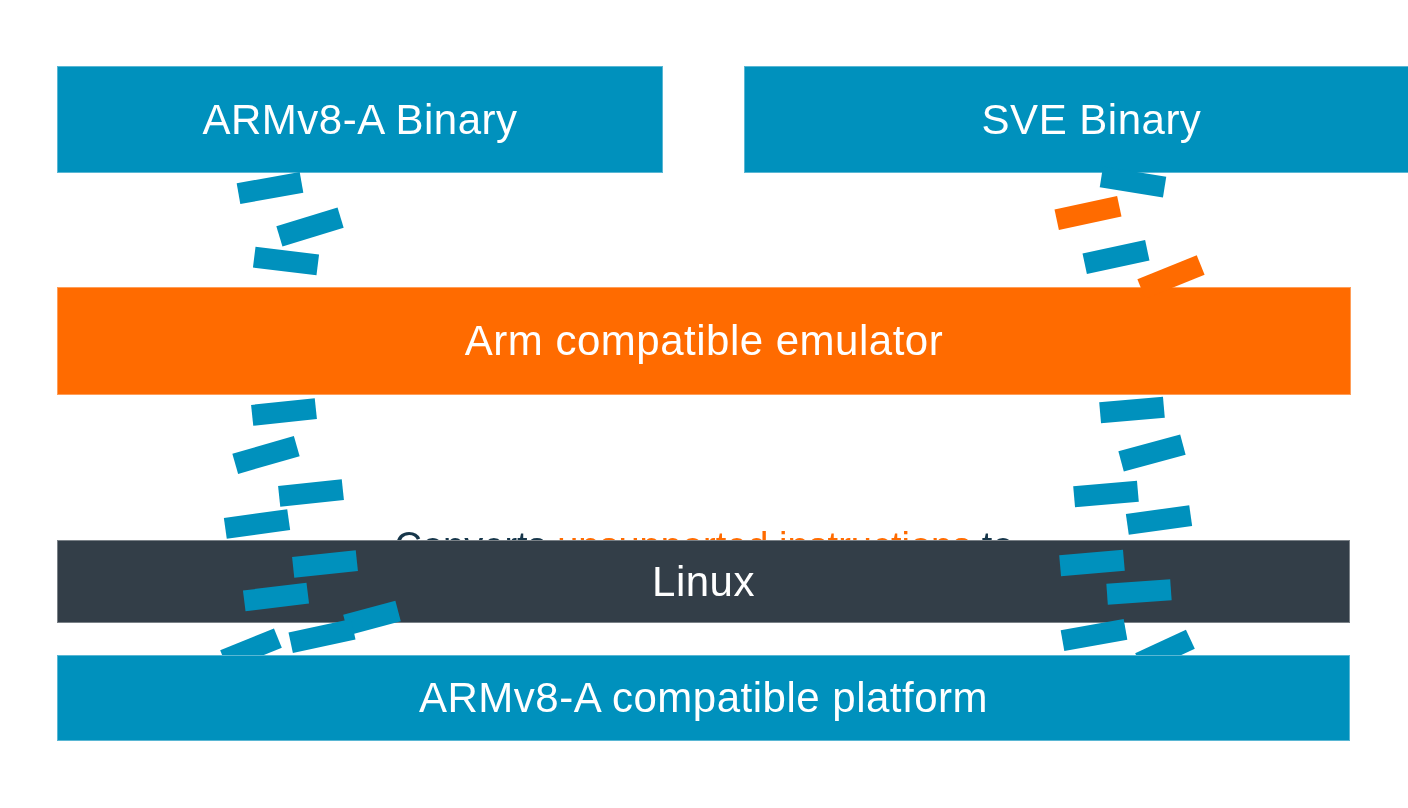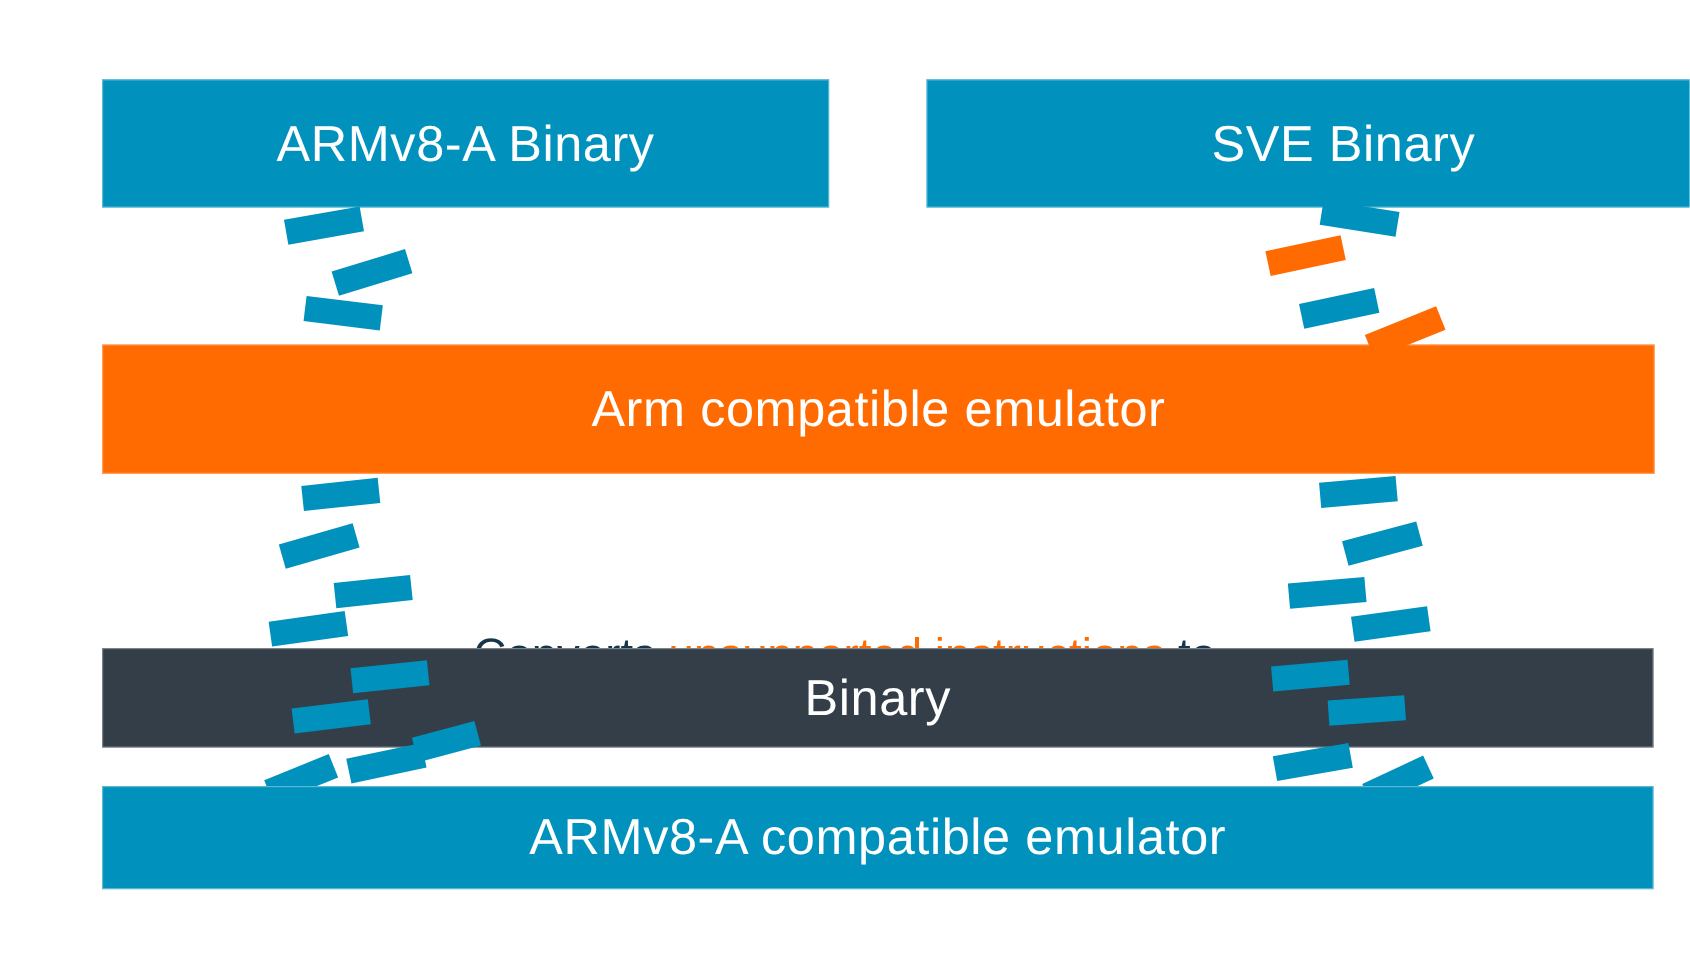--- a/index.html
+++ b/index.html
@@ -16,21 +16,20 @@
   body{font-family:"Liberation Sans", sans-serif;}
   #canvas{position:relative;width:1408px;height:808px;background:var(--background);}
 
   .box{
     position:absolute;
     display:flex;align-items:center;justify-content:center;
     color:var(--white);
     font-size:42px;
     letter-spacing:0.5px;
     box-shadow:inset 0 0 0 1px rgba(255,255,255,0.35);
-    margin-left:28px;
   }
   #box-armv8-binary{left:57px;top:66px;width:606px;height:107px;background:var(--blue);z-index:1;}
   #box-sve-binary{left:744px;top:66px;width:695px;height:107px;background:var(--blue);z-index:1;}
   #box-emulator{left:57px;top:287px;width:1294px;height:108px;background:var(--orange);z-index:1;}
   #box-linux{left:57px;top:540px;width:1293px;height:83px;background:var(--dark);z-index:1;}
   #box-platform{left:57px;top:655px;width:1293px;height:86px;background:var(--blue);z-index:3;}
 
   #caption{
     position:absolute;left:57px;top:411px;width:1294px;height:112px;
     text-align:center;font-size:38px;line-height:54px;
@@ -61,21 +60,21 @@
   <div class="box" id="box-emulator">
     <span>Arm compatible emulator</span>
   </div>
 
   <div id="caption">
     <div><span class="t-navy">Converts </span><span class="t-orange">unsupported instructions</span><span class="t-navy"> to</span></div>
     <div><span class="t-blue">native ARMv8-A instructions</span></div>
   </div>
 
   <div class="box" id="box-linux">
-    <span>Binary</span>
+    <span>Linux</span>
   </div>
 
   <div id="dash-layer">
       <div class="dash blue" style="left: 270px; top: 188px; width: 64px; height: 21px; transform: translate(-50%, -50%) rotate(-10deg);"></div>
       <div class="dash blue" style="left: 310px; top: 227px; width: 64px; height: 21px; transform: translate(-50%, -50%) rotate(-17deg);"></div>
       <div class="dash blue" style="left: 286px; top: 261px; width: 64px; height: 21px; transform: translate(-50%, -50%) rotate(7deg);"></div>
       <div class="dash blue" style="left: 1133px; top: 182px; width: 64px; height: 21px; transform: translate(-50%, -50%) rotate(9deg);"></div>
       <div class="dash orange" style="left: 1088px; top: 213px; width: 64px; height: 21px; transform: translate(-50%, -50%) rotate(-12deg);"></div>
       <div class="dash blue" style="left: 1116px; top: 257px; width: 64px; height: 21px; transform: translate(-50%, -50%) rotate(-12deg);"></div>
       <div class="dash orange" style="left: 1171px; top: 277px; width: 64px; height: 21px; transform: translate(-50%, -50%) rotate(-22deg);"></div>
@@ -92,16 +91,16 @@
       <div class="dash blue" style="left: 1152px; top: 453px; width: 64px; height: 21px; transform: translate(-50%, -50%) rotate(-15deg);"></div>
       <div class="dash blue" style="left: 1106px; top: 494px; width: 64px; height: 21px; transform: translate(-50%, -50%) rotate(-5deg);"></div>
       <div class="dash blue" style="left: 1159px; top: 520px; width: 64px; height: 21px; transform: translate(-50%, -50%) rotate(-8deg);"></div>
       <div class="dash blue" style="left: 1092px; top: 563px; width: 64px; height: 21px; transform: translate(-50%, -50%) rotate(-5deg);"></div>
       <div class="dash blue" style="left: 1139px; top: 592px; width: 64px; height: 21px; transform: translate(-50%, -50%) rotate(-4deg);"></div>
       <div class="dash blue" style="left: 1094px; top: 635px; width: 64px; height: 21px; transform: translate(-50%, -50%) rotate(-10deg);"></div>
       <div class="dash blue" style="left: 1165px; top: 651px; width: 56px; height: 21px; transform: translate(-50%, -50%) rotate(-25deg);"></div>
     </div>
 
   <div class="box" id="box-platform">
-    <span>ARMv8-A compatible emulator</span>
+    <span>ARMv8-A compatible platform</span>
   </div>
 
 </div>
 
 </body></html>

